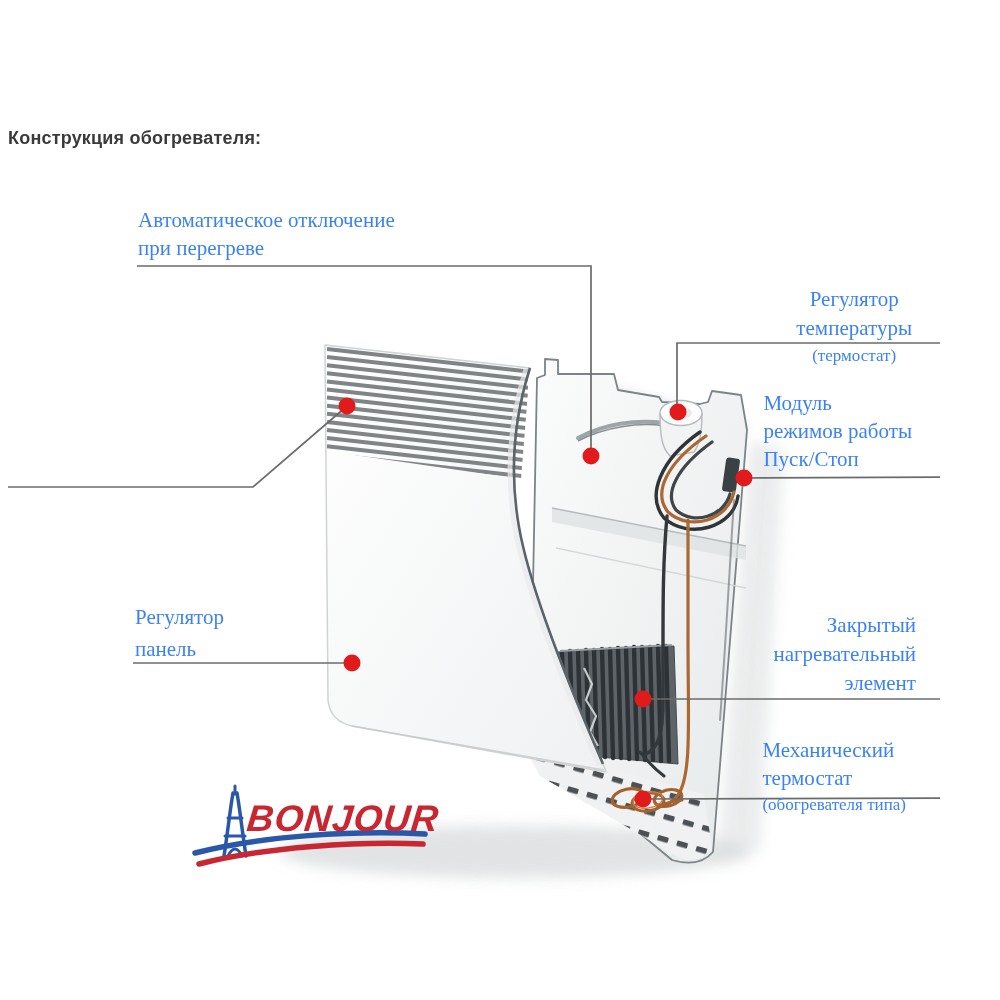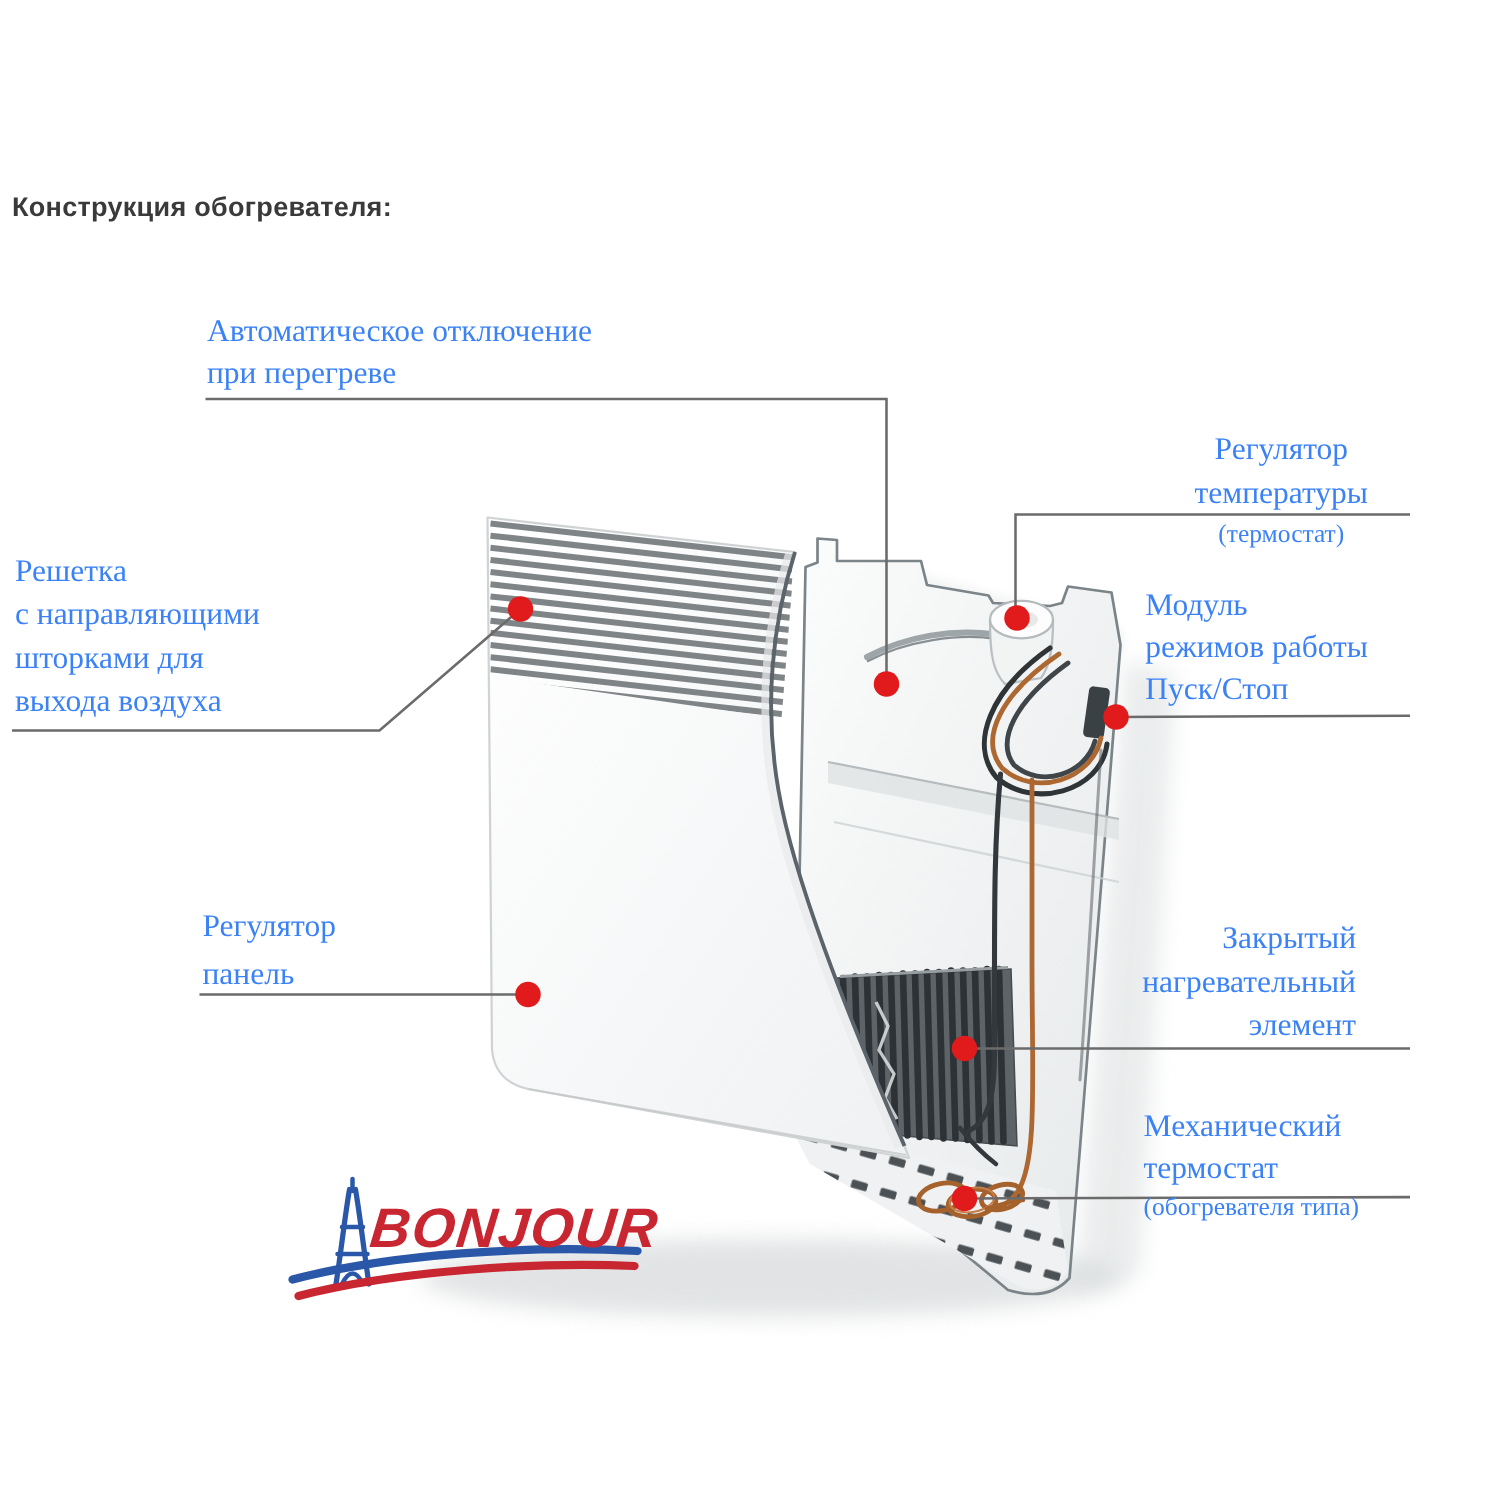--- a/index.html
+++ b/index.html
@@ -8,21 +8,21 @@
   .art{position:absolute;left:0;top:0;width:1000px;height:1000px;}
   .heading{position:absolute;left:8px;top:128px;font-family:"Liberation Sans",sans-serif;
            font-weight:bold;font-size:18px;color:#3a3a3a;letter-spacing:.2px;}
   .label{position:absolute;font-size:21px;line-height:28px;white-space:pre-line;color:#3b82f6;}
   .label .note{display:block;font-size:17px;line-height:22px;margin-top:2px;}
   .lab-auto{left:138px;top:206px;}
   .lab-grille{left:10px;top:366px;line-height:29px;}
   .lab-front{left:135px;top:601px;line-height:32px;}
   .lab-reg{right:28px;top:256px;text-align:center;line-height:29px;}
   .lab-mod{right:28px;top:389px;text-align:left;line-height:28px;}
-  .lab-elem{right:36px;top:611px;text-align:right;line-height:29px;}
+  .lab-elem{right:24px;top:611px;text-align:right;line-height:29px;}
   .lab-mech{right:34px;top:708px;line-height:28px;}
   .logo{position:absolute;left:185px;top:778px;width:250px;height:95px;}
   .logo-svg{position:absolute;left:0;top:0;}
   .logo-text{position:absolute;left:62px;top:20px;font-family:"Liberation Sans",sans-serif;
              font-style:italic;font-weight:bold;font-size:37px;color:#c82631;
              letter-spacing:1px;transform:skewX(-6deg);}
 </style>
 </head>
 <body>
 
@@ -167,24 +167,20 @@
       <circle cx="352" cy="663" r="8.5"></circle>
       <circle cx="643" cy="699" r="8.5"></circle>
       <circle cx="643" cy="799" r="8.5"></circle>
     </g>
   </svg>
 
   <div class="heading">Конструкция обогревателя:</div>
 
   <div class="label lab-auto">Автоматическое отключение
 при перегреве</div>
-  <div class="label lab-grille">Решетка
-с направляющими
-шторками для
-выхода воздуха</div>
   <div class="label lab-front">Регулятор
 панель</div>
 
   <div class="label lab-reg">
     <span>Регулятор
 температуры</span>
     <span class="note">(термостат)</span>
   </div>
 
   <div class="label lab-mod">Модуль

